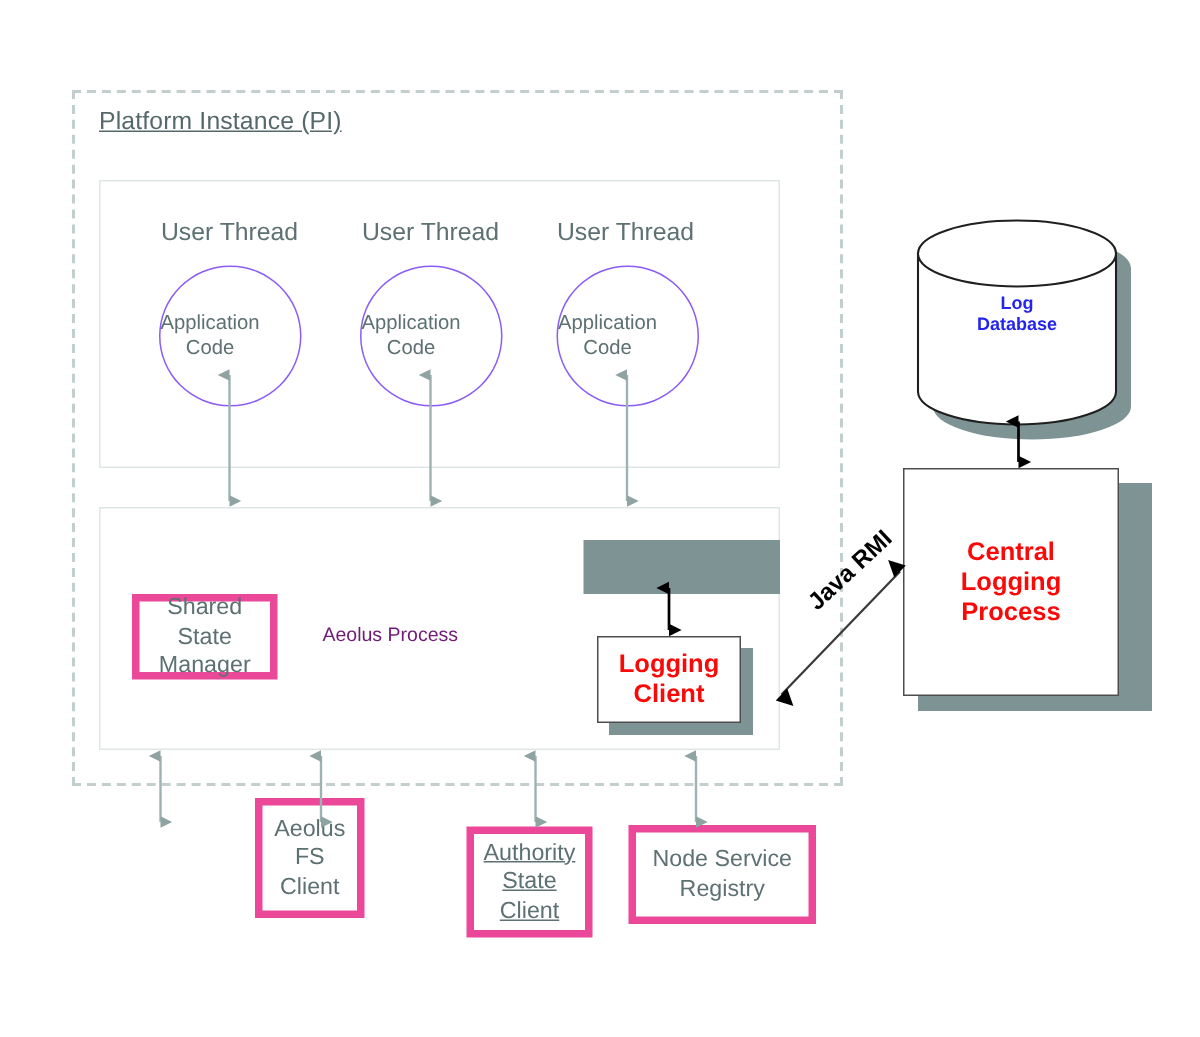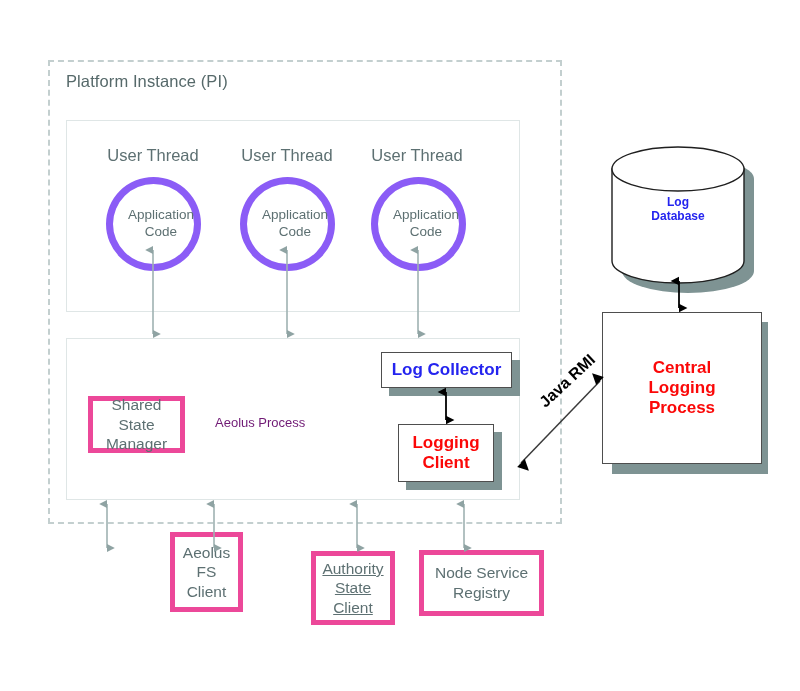--- a/index.html
+++ b/index.html
@@ -28,20 +28,21 @@
     border: 2px dashed #c3cfcf;
     box-sizing: border-box;
   }
   #pi-title {
     left: 66px;
     top: 72px;
     font-size: 16.5px;
     color: #56696a;
     letter-spacing: 0.1px;
     white-space: nowrap;
+    text-decoration: underline;
   }
 
   
   .panel {
     border: 1px solid #dfe6e6;
     background: #ffffff;
     box-sizing: border-box;
   }
   #threads-panel {
     left: 66px;
@@ -73,27 +74,27 @@
   
   .thread-label {
     color: #5d7072;
     font-size: 16.5px;
     text-align: center;
     white-space: nowrap;
   }
 
   
   .appcircle {
-    border: 7px solid #8b5cf6;
+    border: 1px solid #8b5cf6;
     border-radius: 50%;
     background: #ffffff;
     box-sizing: border-box;
     display: flex;
     align-items: center;
-    justify-content: flex-end;
+    justify-content: flex-start;
     text-align: center;
     color: #5d7072;
     font-size: 13.5px;
     line-height: 1.25;
   }
 
   
   .shadowbox {
     box-sizing: border-box;
     background: #ffffff;
@@ -112,21 +113,21 @@
   }
 
   #log-collector { left: 381px; top: 352px; width: 131px; height: 36px;
                    color: #2424ef; font-size: 17px; }
   #log-collector-shadow { left: 389px; top: 360px; width: 131px; height: 36px; }
 
   #logging-client { left: 398px; top: 424px; width: 96px; height: 58px;
                     color: #fb0808; font-size: 17px; }
   #logging-client-shadow { left: 406px; top: 432px; width: 96px; height: 58px; }
 
-  #central-service { left: 602px; top: 312px; width: 160px; height: 152px;
+  #central-service { left: 602px; top: 312px; width: 144px; height: 152px;
                      color: #fb0808; font-size: 17px; }
   #central-service-shadow { left: 612px; top: 322px; width: 156px; height: 152px; }
 
   
   #db-wrap { left: 610px; top: 145px; width: 136px; height: 140px; z-index: 3; }
   #db-shadow { left: 620px; top: 155px; width: 136px; height: 140px; z-index: 2; }
   #db-label {
     left: 610px; top: 195px; width: 136px;
     text-align: center;
     color: #2424ef;
@@ -206,23 +207,20 @@
   <div class="abs lightbox" id="shared-state">
     <span>
       <span>Shared State</span><br>
       <span>Manager</span>
     </span>
   </div>
 
   <div class="abs" id="aeolus-process-label">Aeolus Process</div>
 
   <div class="abs shadowplate" id="log-collector-shadow"></div>
-  <div class="abs shadowbox" id="log-collector">
-    <span>Log Collector</span>
-  </div>
 
   <div class="abs shadowplate" id="logging-client-shadow"></div>
   <div class="abs shadowbox" id="logging-client">
     <span>
       <span>Logging</span><br>
       <span>Client</span>
     </span>
   </div>
 
   <svg class="abs" id="db-shadow" viewBox="0 0 136 140">

